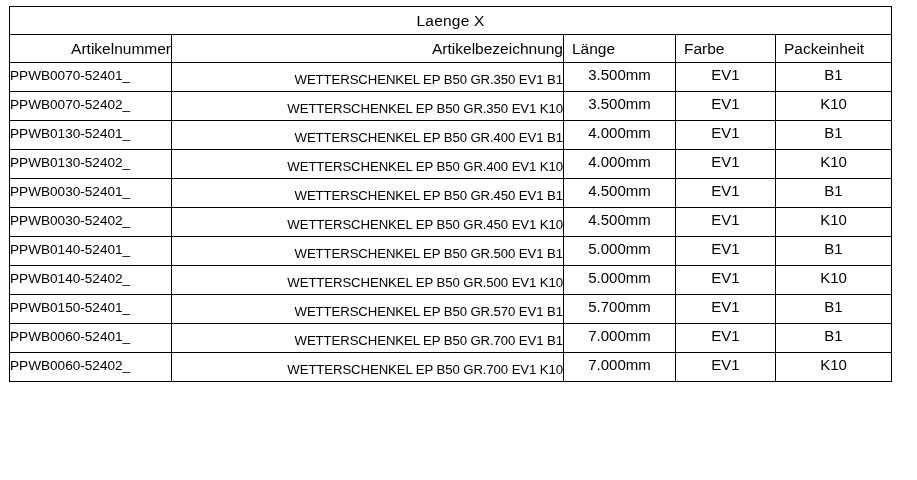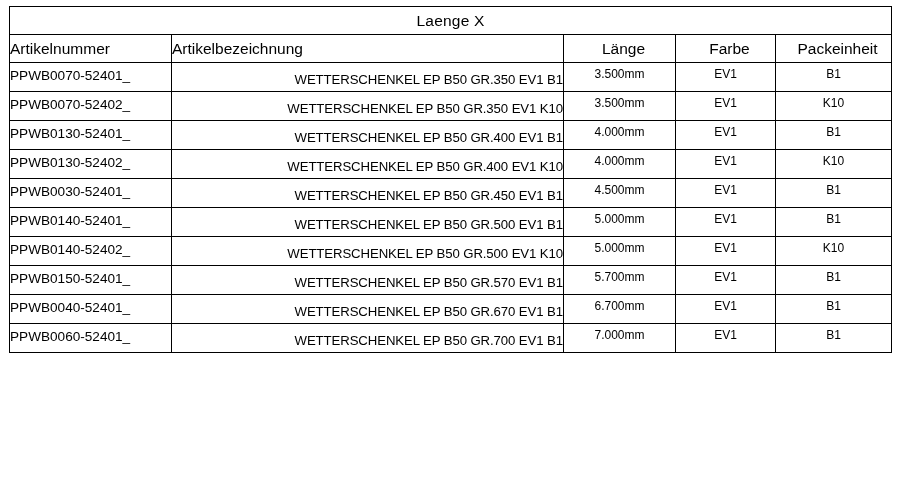--- a/index.html
+++ b/index.html
@@ -46,46 +46,46 @@
     height: 27px;
     text-align: center;
     font-size: 15.5px;
     font-weight: 400;
     letter-spacing: 0.2px;
   }
   .head-cell {
     height: 27px;
     font-size: 15.5px;
     font-weight: 400;
-    text-align: left;
+    text-align: right;
     padding-left: 6px;
   }
   .head-cell.center {
-    text-align: center;
+    text-align: left;
     padding-left: 8px;
   }
   .cell {
     height: 28px;
     font-size: 13.5px;
     line-height: 1.1;
   }
   .c-art {
     padding-left: 6px;
     text-align: left;
     font-size: 13.6px;
   }
   .c-desc {
     padding-left: 7px;
     text-align: right;
     font-size: 13.2px;
     letter-spacing: -0.1px;
   }
   .c-len, .c-col, .c-pack {
     text-align: center;
-    font-size: 12px;
+    font-size: 15px;
   }
   
   .c-art span { position: relative; top: -1px; text-align: right; }
   .c-desc span { position: relative; top: 3px; }
   .c-len span, .c-col span, .c-pack span { position: relative; top: -2px; }
 </style>
 </head>
 <body>
 
 <div class="page">
@@ -137,20 +137,27 @@
           <td class="cell c-pack"><span>K10</span></td>
         </tr>
         <tr>
           <td class="cell c-art"><span>PPWB0030-52401_</span></td>
           <td class="cell c-desc"><span>WETTERSCHENKEL EP B50 GR.450 EV1 B1</span></td>
           <td class="cell c-len"><span>4.500mm</span></td>
           <td class="cell c-col"><span>EV1</span></td>
           <td class="cell c-pack"><span>B1</span></td>
         </tr>
         <tr>
+          <td class="cell c-art"><span>PPWB0030-52402_</span></td>
+          <td class="cell c-desc"><span>WETTERSCHENKEL EP B50 GR.450 EV1 K10</span></td>
+          <td class="cell c-len"><span>4.500mm</span></td>
+          <td class="cell c-col"><span>EV1</span></td>
+          <td class="cell c-pack"><span>K10</span></td>
+        </tr>
+        <tr>
           <td class="cell c-art"><span>PPWB0140-52401_</span></td>
           <td class="cell c-desc"><span>WETTERSCHENKEL EP B50 GR.500 EV1 B1</span></td>
           <td class="cell c-len"><span>5.000mm</span></td>
           <td class="cell c-col"><span>EV1</span></td>
           <td class="cell c-pack"><span>B1</span></td>
         </tr>
         <tr>
           <td class="cell c-art"><span>PPWB0140-52402_</span></td>
           <td class="cell c-desc"><span>WETTERSCHENKEL EP B50 GR.500 EV1 K10</span></td>
           <td class="cell c-len"><span>5.000mm</span></td>
@@ -158,28 +165,28 @@
           <td class="cell c-pack"><span>K10</span></td>
         </tr>
         <tr>
           <td class="cell c-art"><span>PPWB0150-52401_</span></td>
           <td class="cell c-desc"><span>WETTERSCHENKEL EP B50 GR.570 EV1 B1</span></td>
           <td class="cell c-len"><span>5.700mm</span></td>
           <td class="cell c-col"><span>EV1</span></td>
           <td class="cell c-pack"><span>B1</span></td>
         </tr>
         <tr>
-          <td class="cell c-art"><span>PPWB0040-52401_</span></td>
-          <td class="cell c-desc"><span>WETTERSCHENKEL EP B50 GR.670 EV1 B1</span></td>
-          <td class="cell c-len"><span>6.700mm</span></td>
-          <td class="cell c-col"><span>EV1</span></td>
-          <td class="cell c-pack"><span>B1</span></td>
-        </tr>
-        <tr>
           <td class="cell c-art"><span>PPWB0060-52401_</span></td>
           <td class="cell c-desc"><span>WETTERSCHENKEL EP B50 GR.700 EV1 B1</span></td>
           <td class="cell c-len"><span>7.000mm</span></td>
           <td class="cell c-col"><span>EV1</span></td>
           <td class="cell c-pack"><span>B1</span></td>
         </tr>
+        <tr>
+          <td class="cell c-art"><span>PPWB0060-52402_</span></td>
+          <td class="cell c-desc"><span>WETTERSCHENKEL EP B50 GR.700 EV1 K10</span></td>
+          <td class="cell c-len"><span>7.000mm</span></td>
+          <td class="cell c-col"><span>EV1</span></td>
+          <td class="cell c-pack"><span>K10</span></td>
+        </tr>
       </tbody>
   </table>
 </div>
 
 </body></html>

